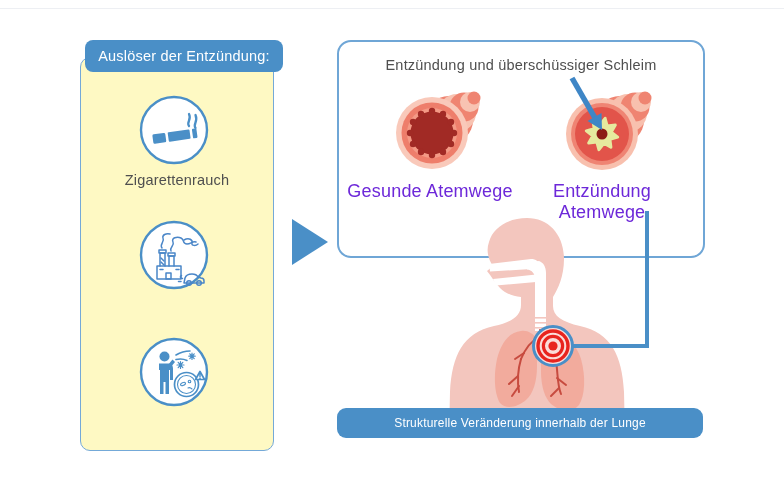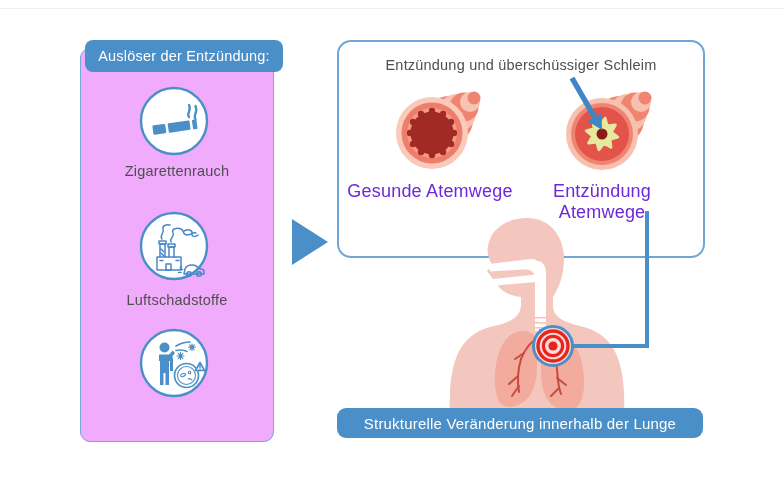--- a/index.html
+++ b/index.html
@@ -1,37 +1,37 @@
 <!DOCTYPE html>
 <html><head>
 <meta charset="utf-8">
 <style>
   html,body{margin:0;padding:0;background:#ffffff;}
   #stage{position:relative;width:784px;height:480px;background:#ffffff;overflow:hidden;
          font-family:"Liberation Sans",sans-serif;color:#4f4f4f;}
   .abs{position:absolute;}
   .hairline{left:0;top:8px;width:784px;height:1px;background:#edeff3;}
   
-  .trigger-panel{left:80px;top:48px;width:192px;height:392px;background:#f0abfc;
+  .trigger-panel{left:80px;top:57px;width:192px;height:392px;background:#fef9c3;
                  border:1.5px solid #74a9d8;border-radius:10px;}
   .trigger-header{left:85px;top:40px;width:198px;height:32px;background:#4a8fc7;border-radius:8px;
                   color:#fff;font-size:14.5px;letter-spacing:.2px;display:flex;align-items:center;justify-content:center;}
   .icon-circle{position:absolute;left:58px;width:70px;height:70px;}
   .item-label{position:absolute;left:0;width:100%;text-align:center;font-size:14.5px;color:#4f4f4f;letter-spacing:.2px;}
   
   .flow-arrow{left:292px;top:219px;width:0;height:0;border-top:23px solid transparent;
               border-bottom:23px solid transparent;border-left:36px solid #4a8fc7;}
   
   .airway-panel{left:337px;top:40px;width:368px;height:218px;background:#fff;
                 border:2px solid #6fa6d6;border-radius:14px;box-sizing:border-box;}
   .airway-title{position:absolute;left:0;top:15px;width:100%;text-align:center;font-size:14.5px;color:#4f4f4f;letter-spacing:.2px;}
   .airway-label{position:absolute;top:139px;width:170px;text-align:center;font-size:18px;color:#6d28d9;letter-spacing:.2px;}
   
   .banner{left:337px;top:408px;width:366px;height:30px;background:#4a8fc7;border-radius:9px;
-          color:#fff;font-size:15px;letter-spacing:.2px;display:flex;align-items:center;justify-content:center;}
+          color:#fff;font-size:12px;letter-spacing:.2px;display:flex;align-items:center;justify-content:center;}
 </style>
 </head>
 <body>
 
 <div id="stage">
 
   <div class="abs hairline"></div>
 
   <div class="abs trigger-panel">
 
@@ -65,21 +65,20 @@
           <path d="M23,28 c-3,-4 3,-6 1,-10 c-1,-3 3,-5 7,-4"></path>
           <path d="M32,31 c-2,-4 4,-5 2,-9 c-2,-4 4,-6 8,-4 c4,2 1,6 6,6 c4,0 5,-3 9,-2"></path>
           <path d="M45,20 c5,-3 9,0 8,3 c-1,3 4,3 6,1"></path>
           <path d="M46,58 c1,-3 4,-4 7,-4 c3,0 5,1 6,3 l3,1 c2,0 3,1 3,3 l0,2 l-20,0 z"></path>
           <circle cx="50" cy="63" r="2.3"></circle>
             <circle cx="60" cy="63" r="2.3"></circle>
           <path d="M43.5,58.5 c-2,0 -3,-2 -1,-3 M42,61.5 h-2.5"></path>
         </g>
       </svg>
     </div>
-    <div class="item-label" style="top:243px">Luftschadstoffe</div>
 
     <div class="icon-circle" style="top:279px">
       <svg width="70" height="70" viewBox="0 0 70 70">
         <circle cx="35" cy="35" r="33" fill="#ffffff" stroke="#4a8fc7" stroke-width="2.4"></circle>
         <g fill="#4a8fc7">
           <circle cx="25.5" cy="19.5" r="5"></circle>
           <path d="M20,26.5 L29,26.5 C32.5,26.5 34,28.5 34,31.5 L34,43 L31,43 L31,33 L30,33 L30,57 L26.5,57 L26.5,45 L24.5,45 L24.5,57 L21,57 L21,33 L20,33 Z"></path>
           <path d="M29,28 L33.5,22.5 L36,25 L31.5,30.5 Z"></path>
         </g>
         <g stroke="#4a8fc7" fill="none" stroke-linecap="round" stroke-linejoin="round" stroke-width="1.6">

